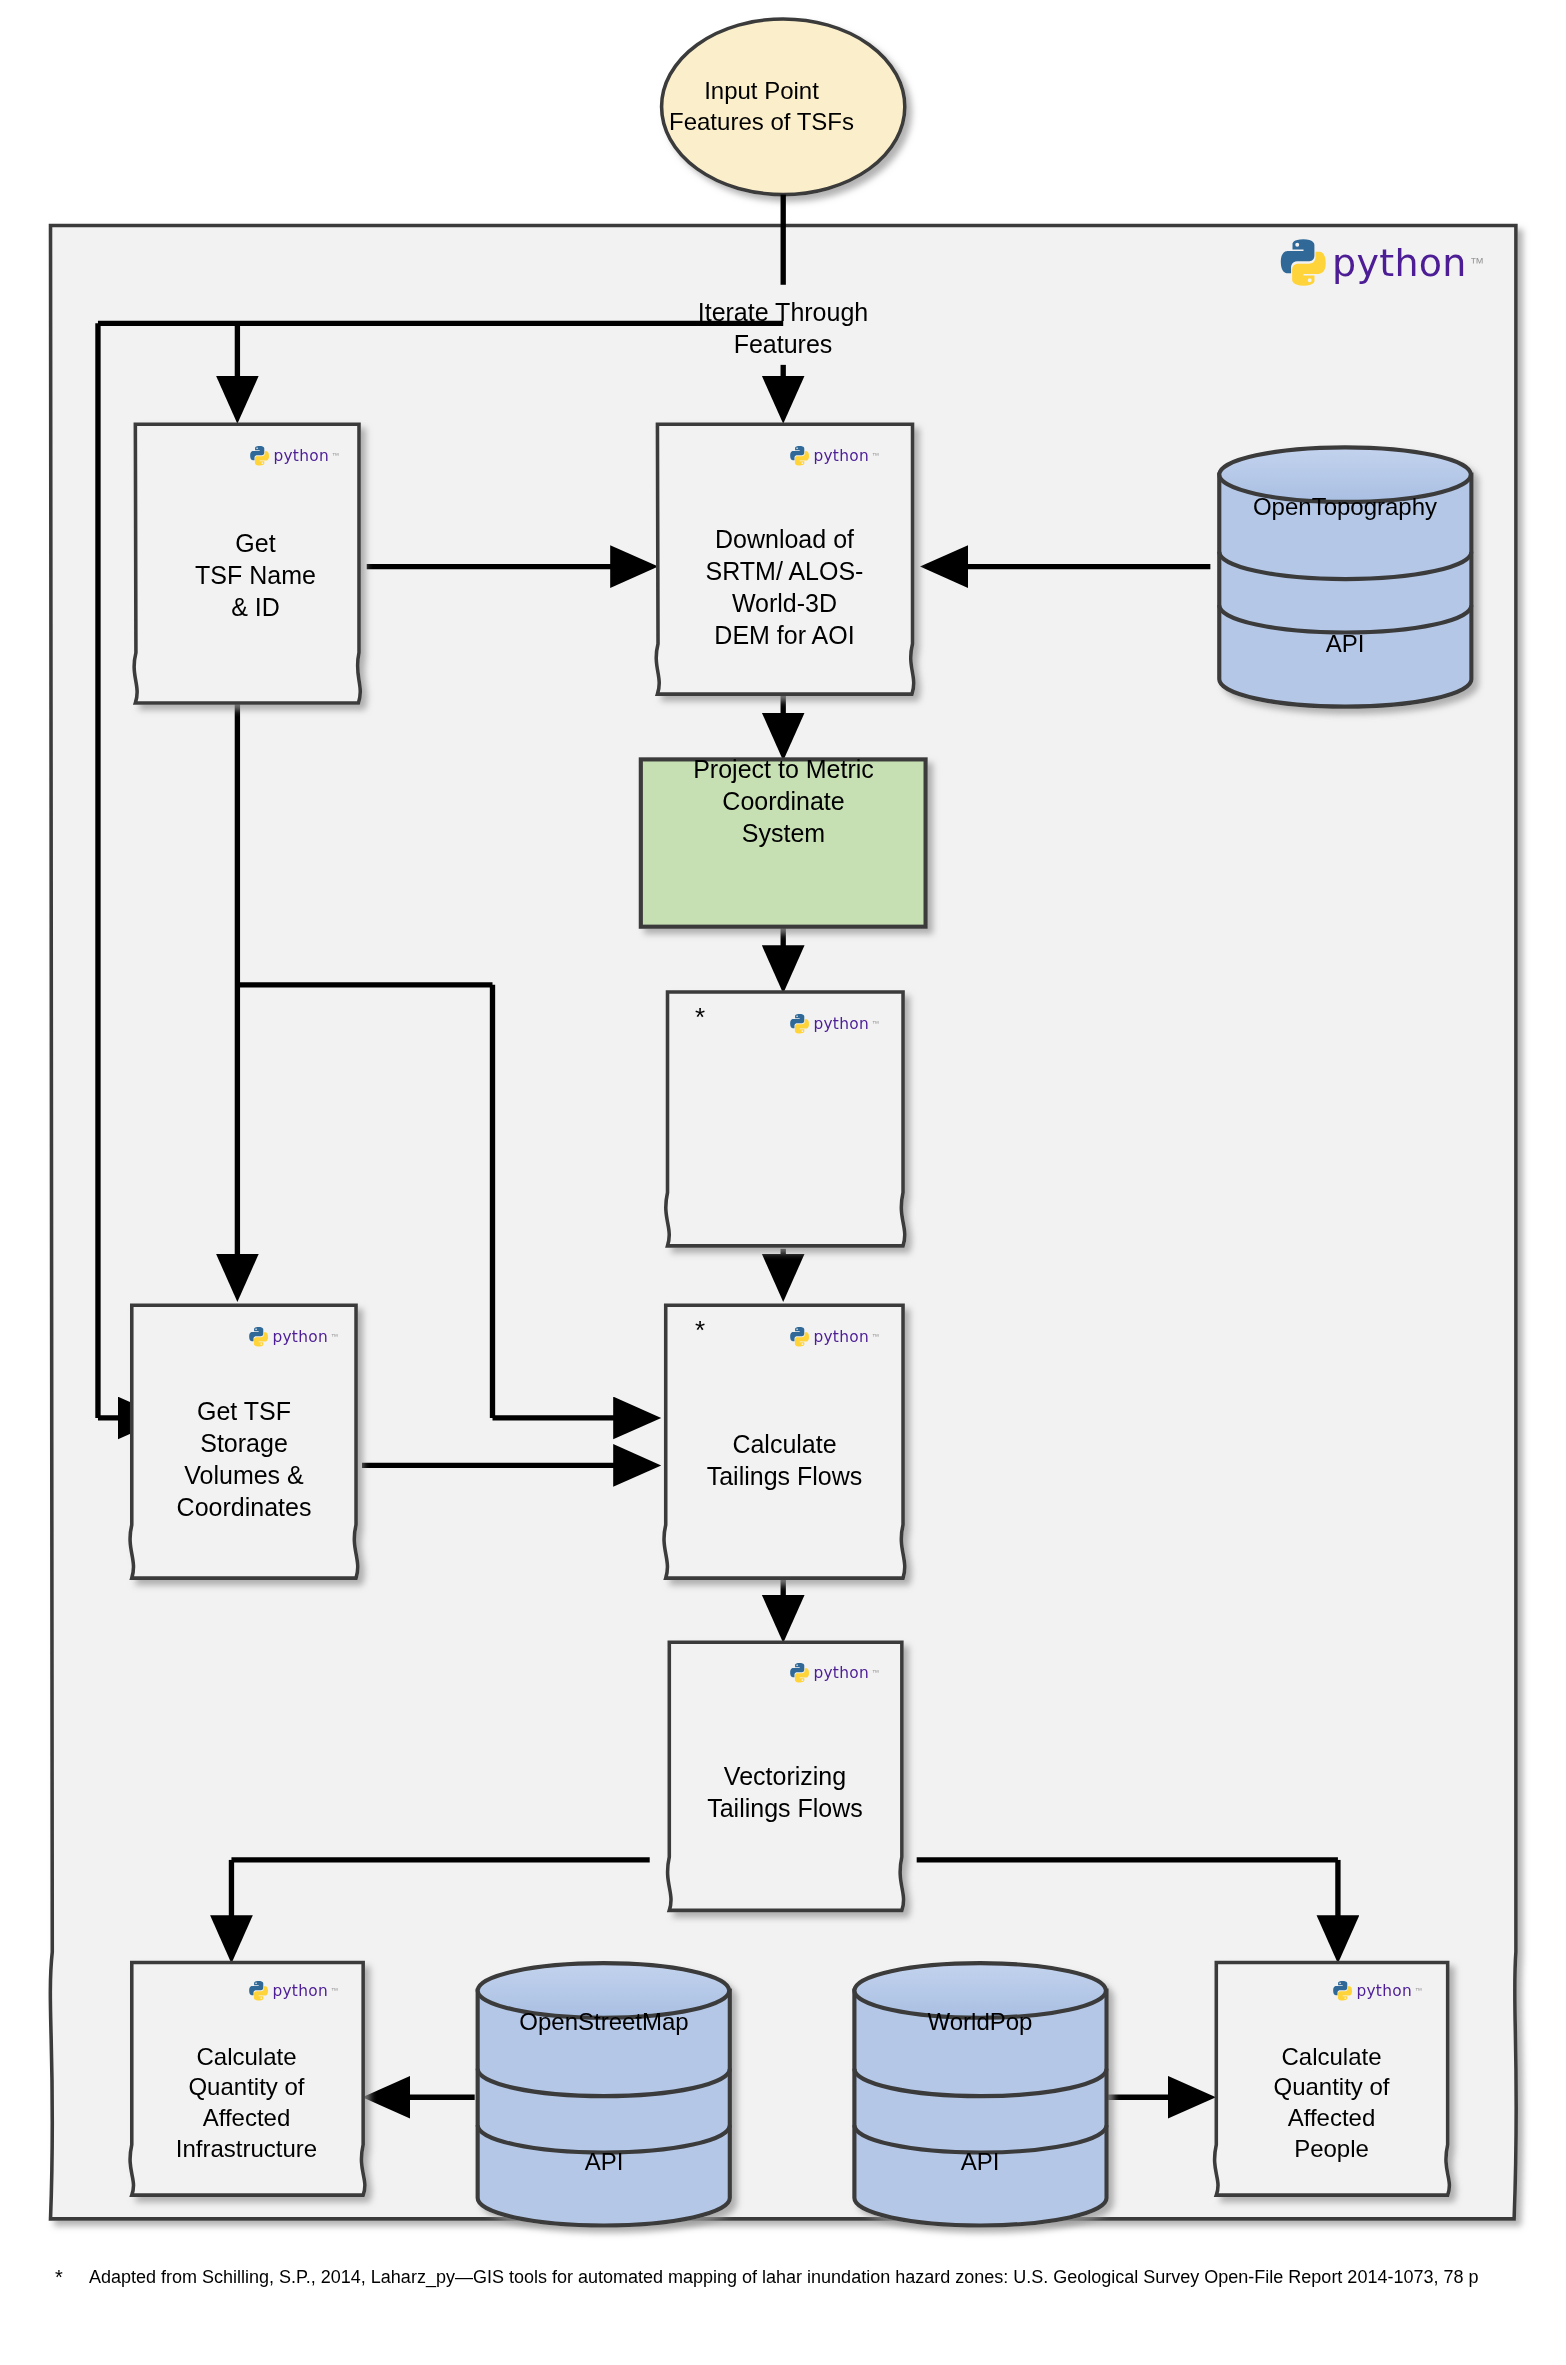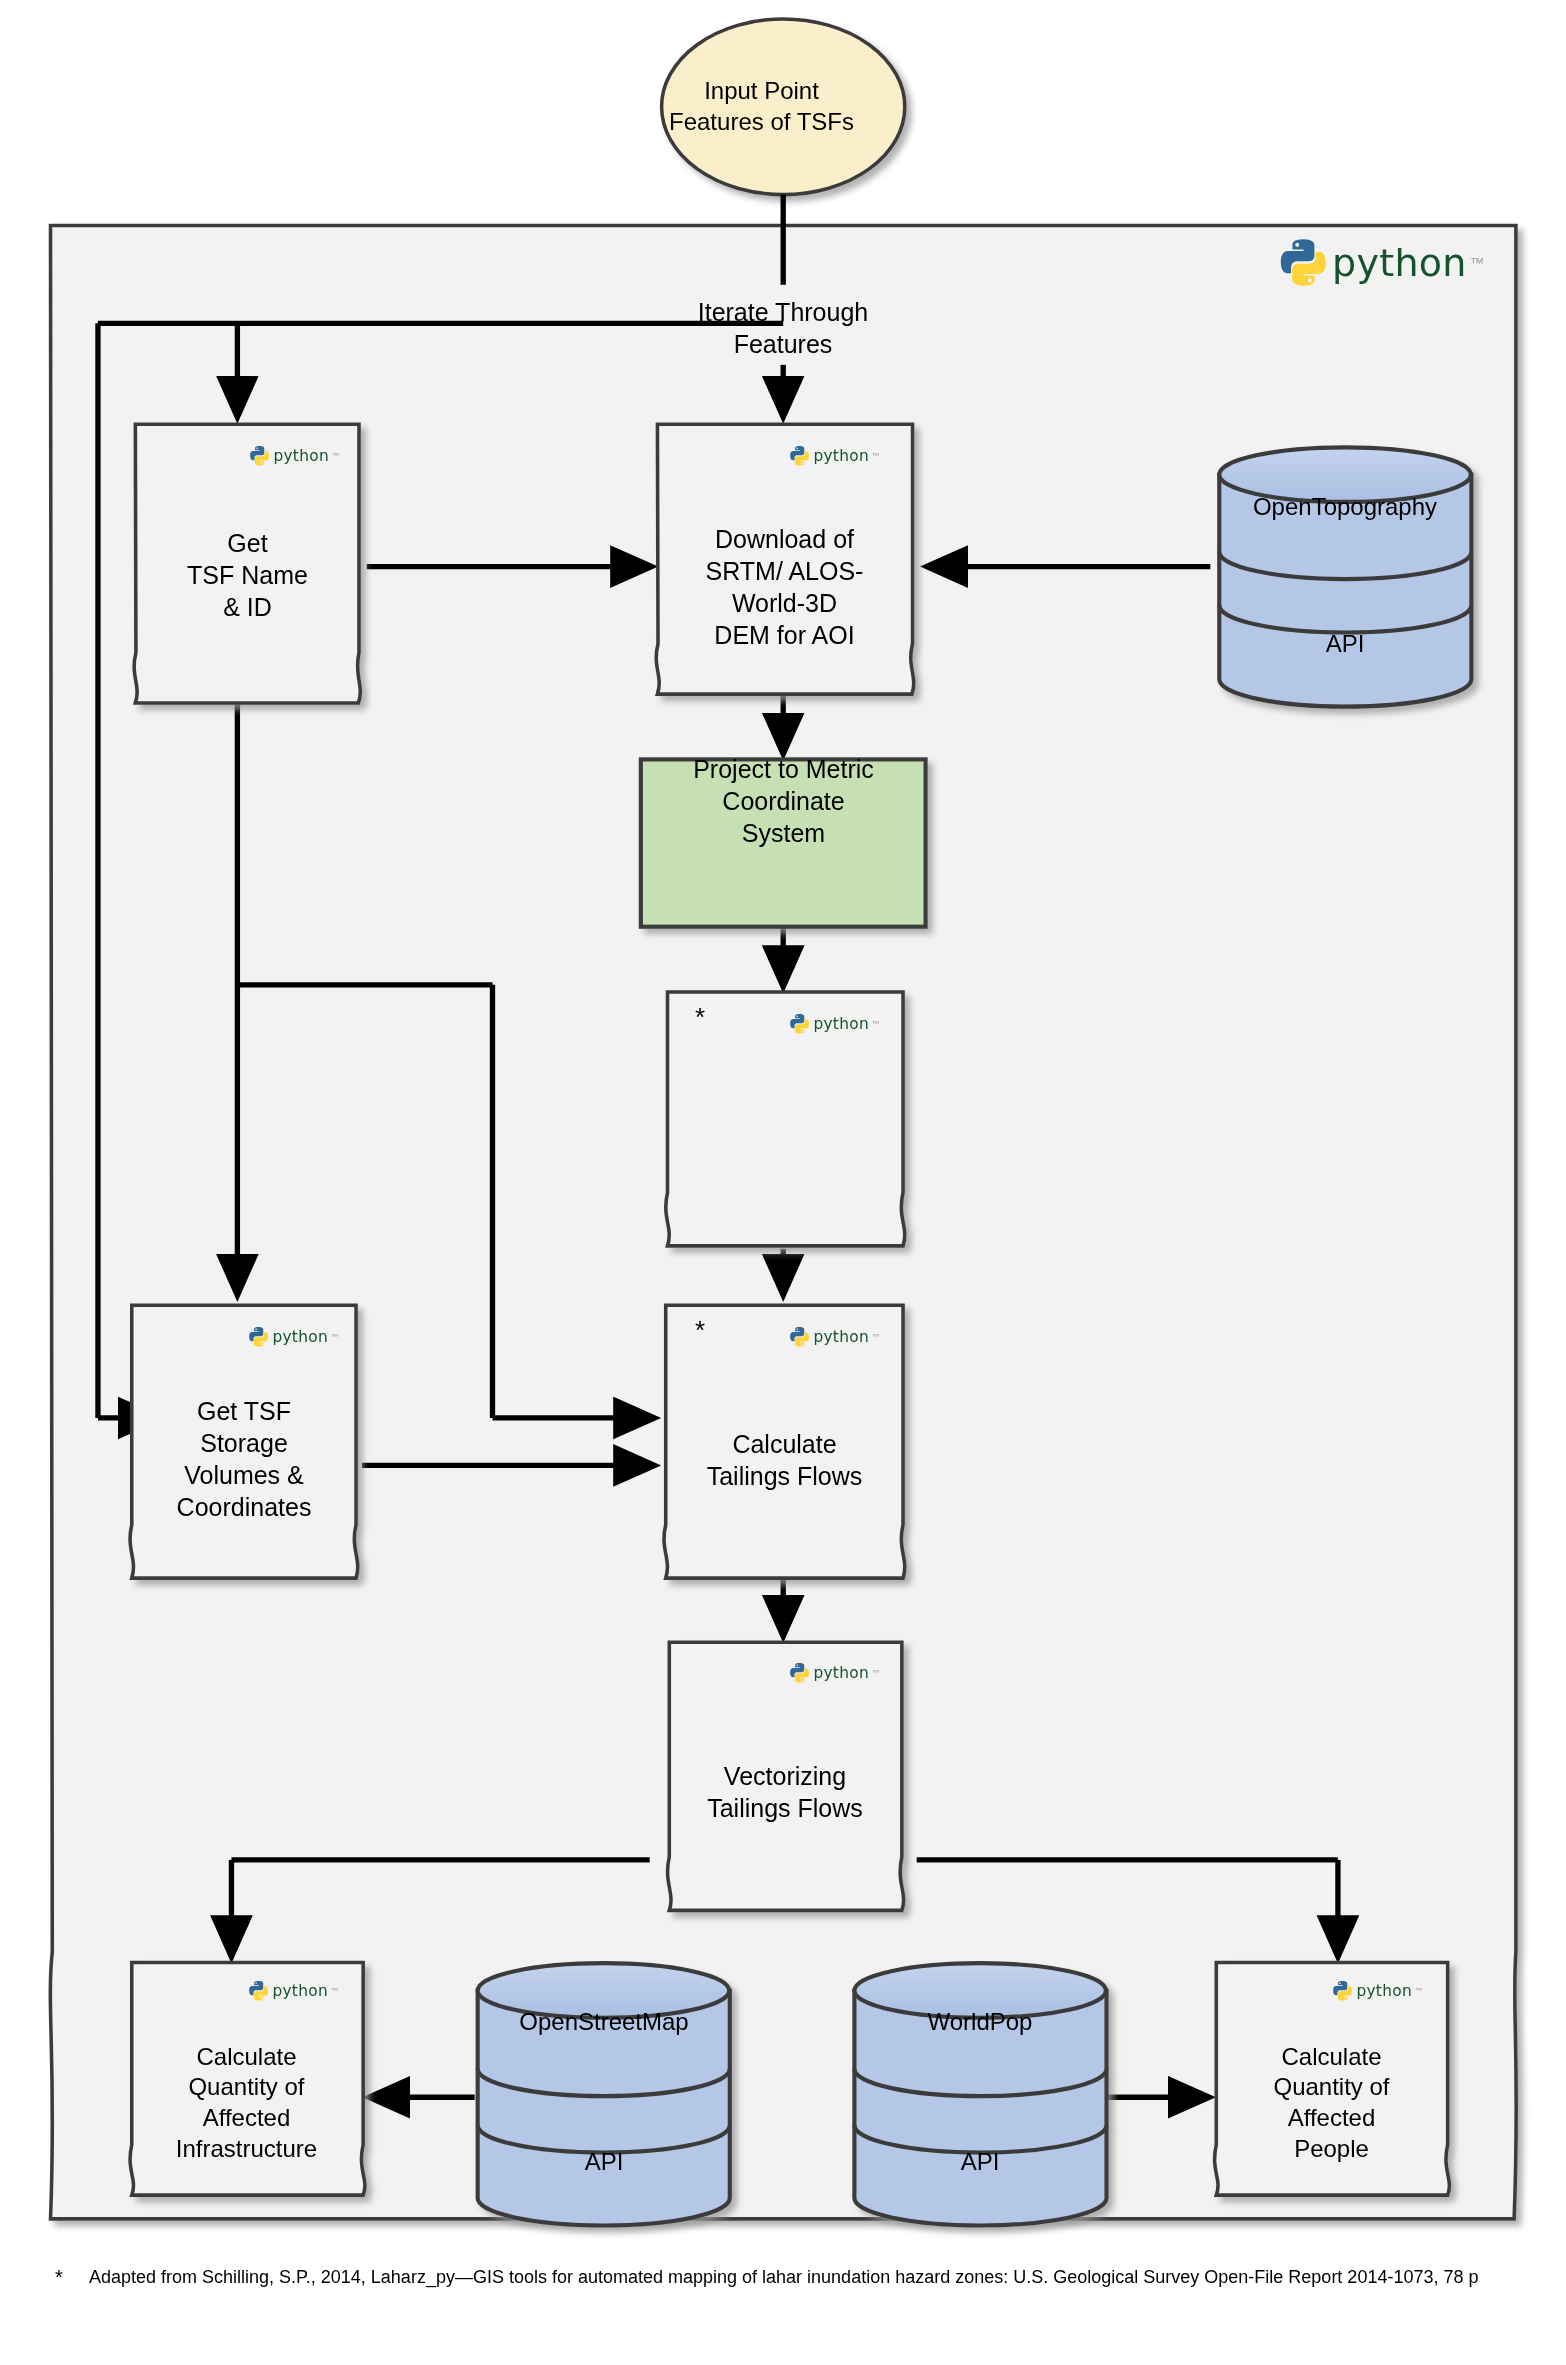--- a/index.html
+++ b/index.html
@@ -16,21 +16,21 @@
   .node-label{font-size:25px;}
   .node-label-sm{font-size:24px;}
   .cyl-label{font-size:24px;}
   .edge-label{font-size:25px;}
   .asterisk{position:absolute;font-size:26px;color:#000;line-height:1;}
   .footnote{position:absolute;font-size:18px;color:#000;line-height:1.42;text-align:left;}
   .footnote-star{position:absolute;font-size:20px;color:#000;line-height:1;}
 
   
   .pybadge{position:absolute;display:flex;align-items:center;gap:3px;}
-  .pybadge .pyword{font-size:15.4px;color:#14532d;letter-spacing:0.3px;font-family:"DejaVu Sans",sans-serif;}
+  .pybadge .pyword{font-size:15.4px;color:#4c1d95;letter-spacing:0.3px;font-family:"DejaVu Sans",sans-serif;}
   .pybadge .tm{font-size:7.1px;color:#9a9a9a;vertical-align:super;}
   .pybadge.big .pyword{font-size:38px;}
   .pybadge.big .tm{font-size:14.2px;}
 </style>
 </head>
 <body>
 
 <div id="page">
 
   <svg class="svg-layer" viewBox="0 0 2641 3988" xmlns="http://www.w3.org/2000/svg">
@@ -174,21 +174,21 @@
     <span class="pyword">python</span>
     <span class="tm">™</span>
   </div>
 
   <div class="tx ellipse-label" style="left:664px;top:65px;width:195px;height:83px;">Input Point
 Features of TSFs</div>
 
   <div class="tx edge-label" style="left:629px;top:289px;width:308px;height:77px;">Iterate Through
 Features</div>
 
-  <div class="tx node-label" style="left:138px;top:486px;width:219px;height:178px;">Get
+  <div class="tx node-label" style="left:138px;top:486px;width:219px;height:178px;padding-left:8px;">Get
 TSF Name
 &amp; ID</div>
   <div class="pybadge" style="left:249px;top:445px;">
     <svg width="21.4" height="21.4" viewBox="0 0 110 110">
       <path d="M54.6 5c-24.9 0-23.3 10.8-23.3 10.8l.03 11.2h23.7v3.35H21.9S6 28.55 6 53.7c0 25.15 13.87 24.25 13.87 24.25h8.3V66.3s-.45-13.87 13.65-13.87h23.5s13.2.21 13.2-12.76V17.98S80.53 5 54.6 5zM41.53 12.5a4.26 4.26 0 1 1 0 8.52 4.26 4.26 0 0 1 0-8.52z" fill="#306998"></path>
       <path d="M55.4 105c24.9 0 23.3-10.8 23.3-10.8l-.03-11.2H54.97v-3.35h32.13S103 81.45 103 56.3c0-25.15-13.87-24.25-13.87-24.25h-8.3V43.7s.45 13.87-13.65 13.87H43.68s-13.2-.21-13.2 12.76v21.69S29.47 105 55.4 105zm13.07-7.5a4.26 4.26 0 1 1 0-8.52 4.26 4.26 0 0 1 0 8.52z" fill="#FFD43B"></path>
     </svg>
     <span class="pyword">python</span>
     <span class="tm">™</span>
   </div>

